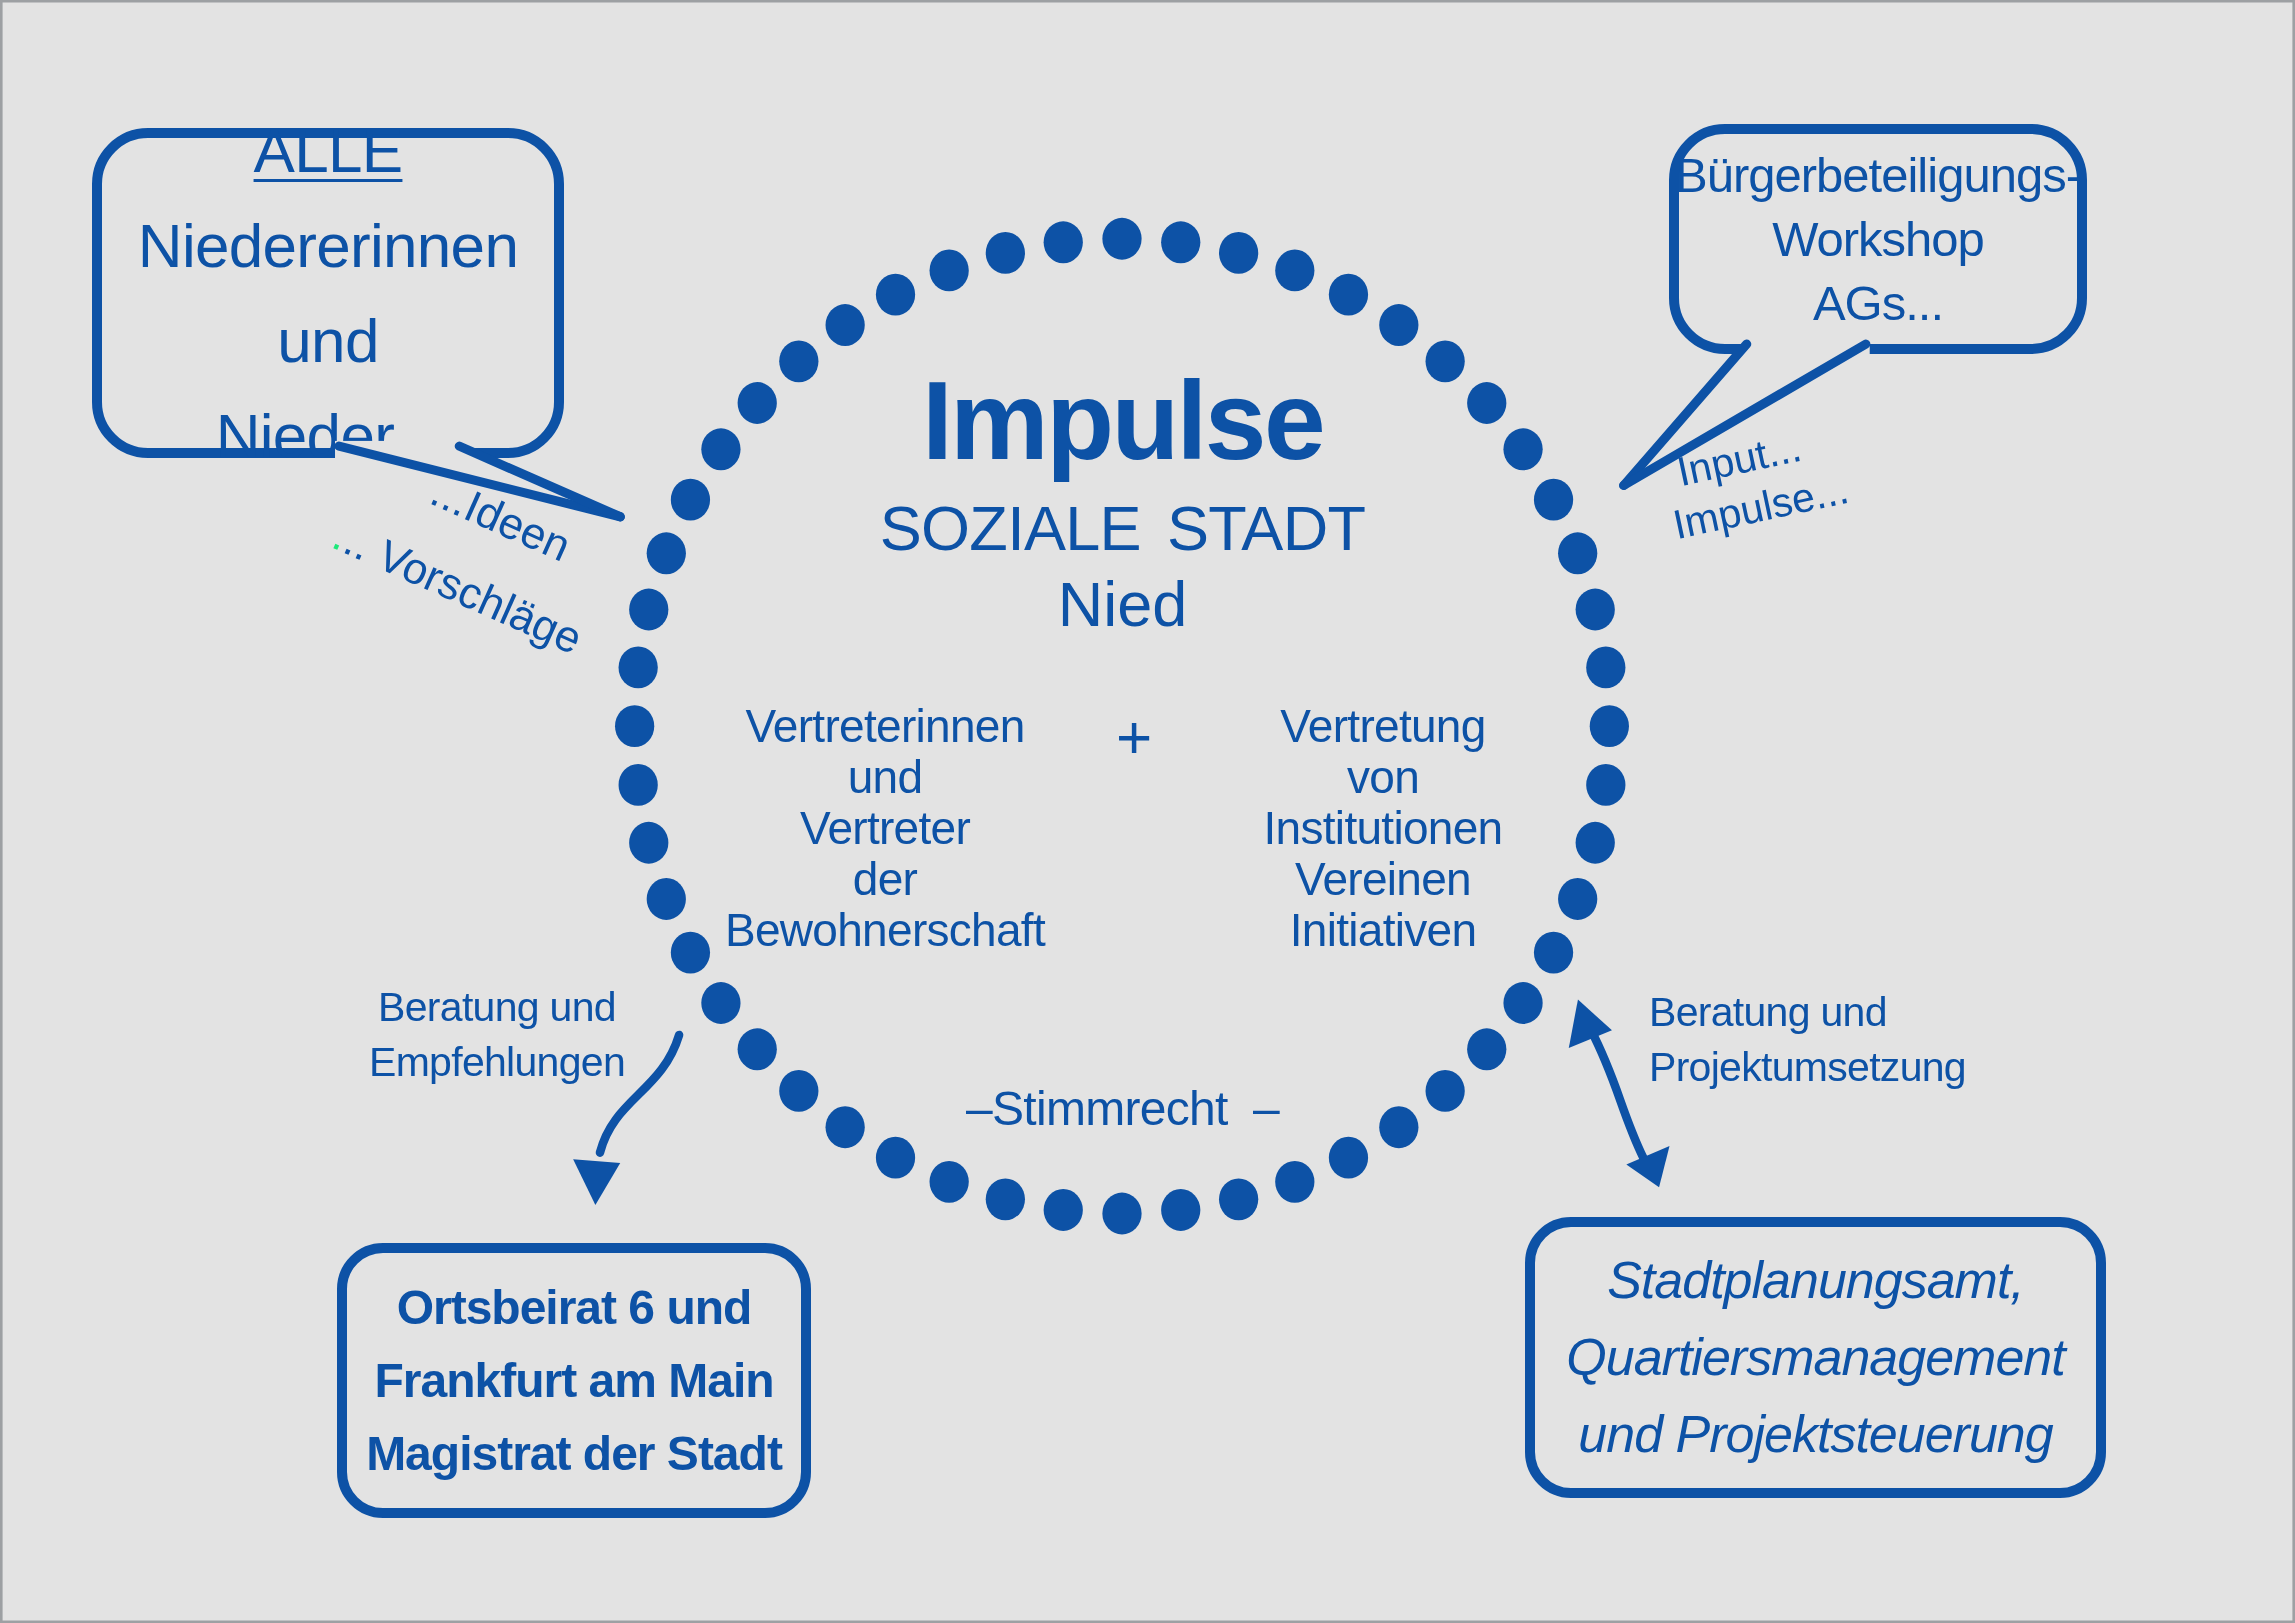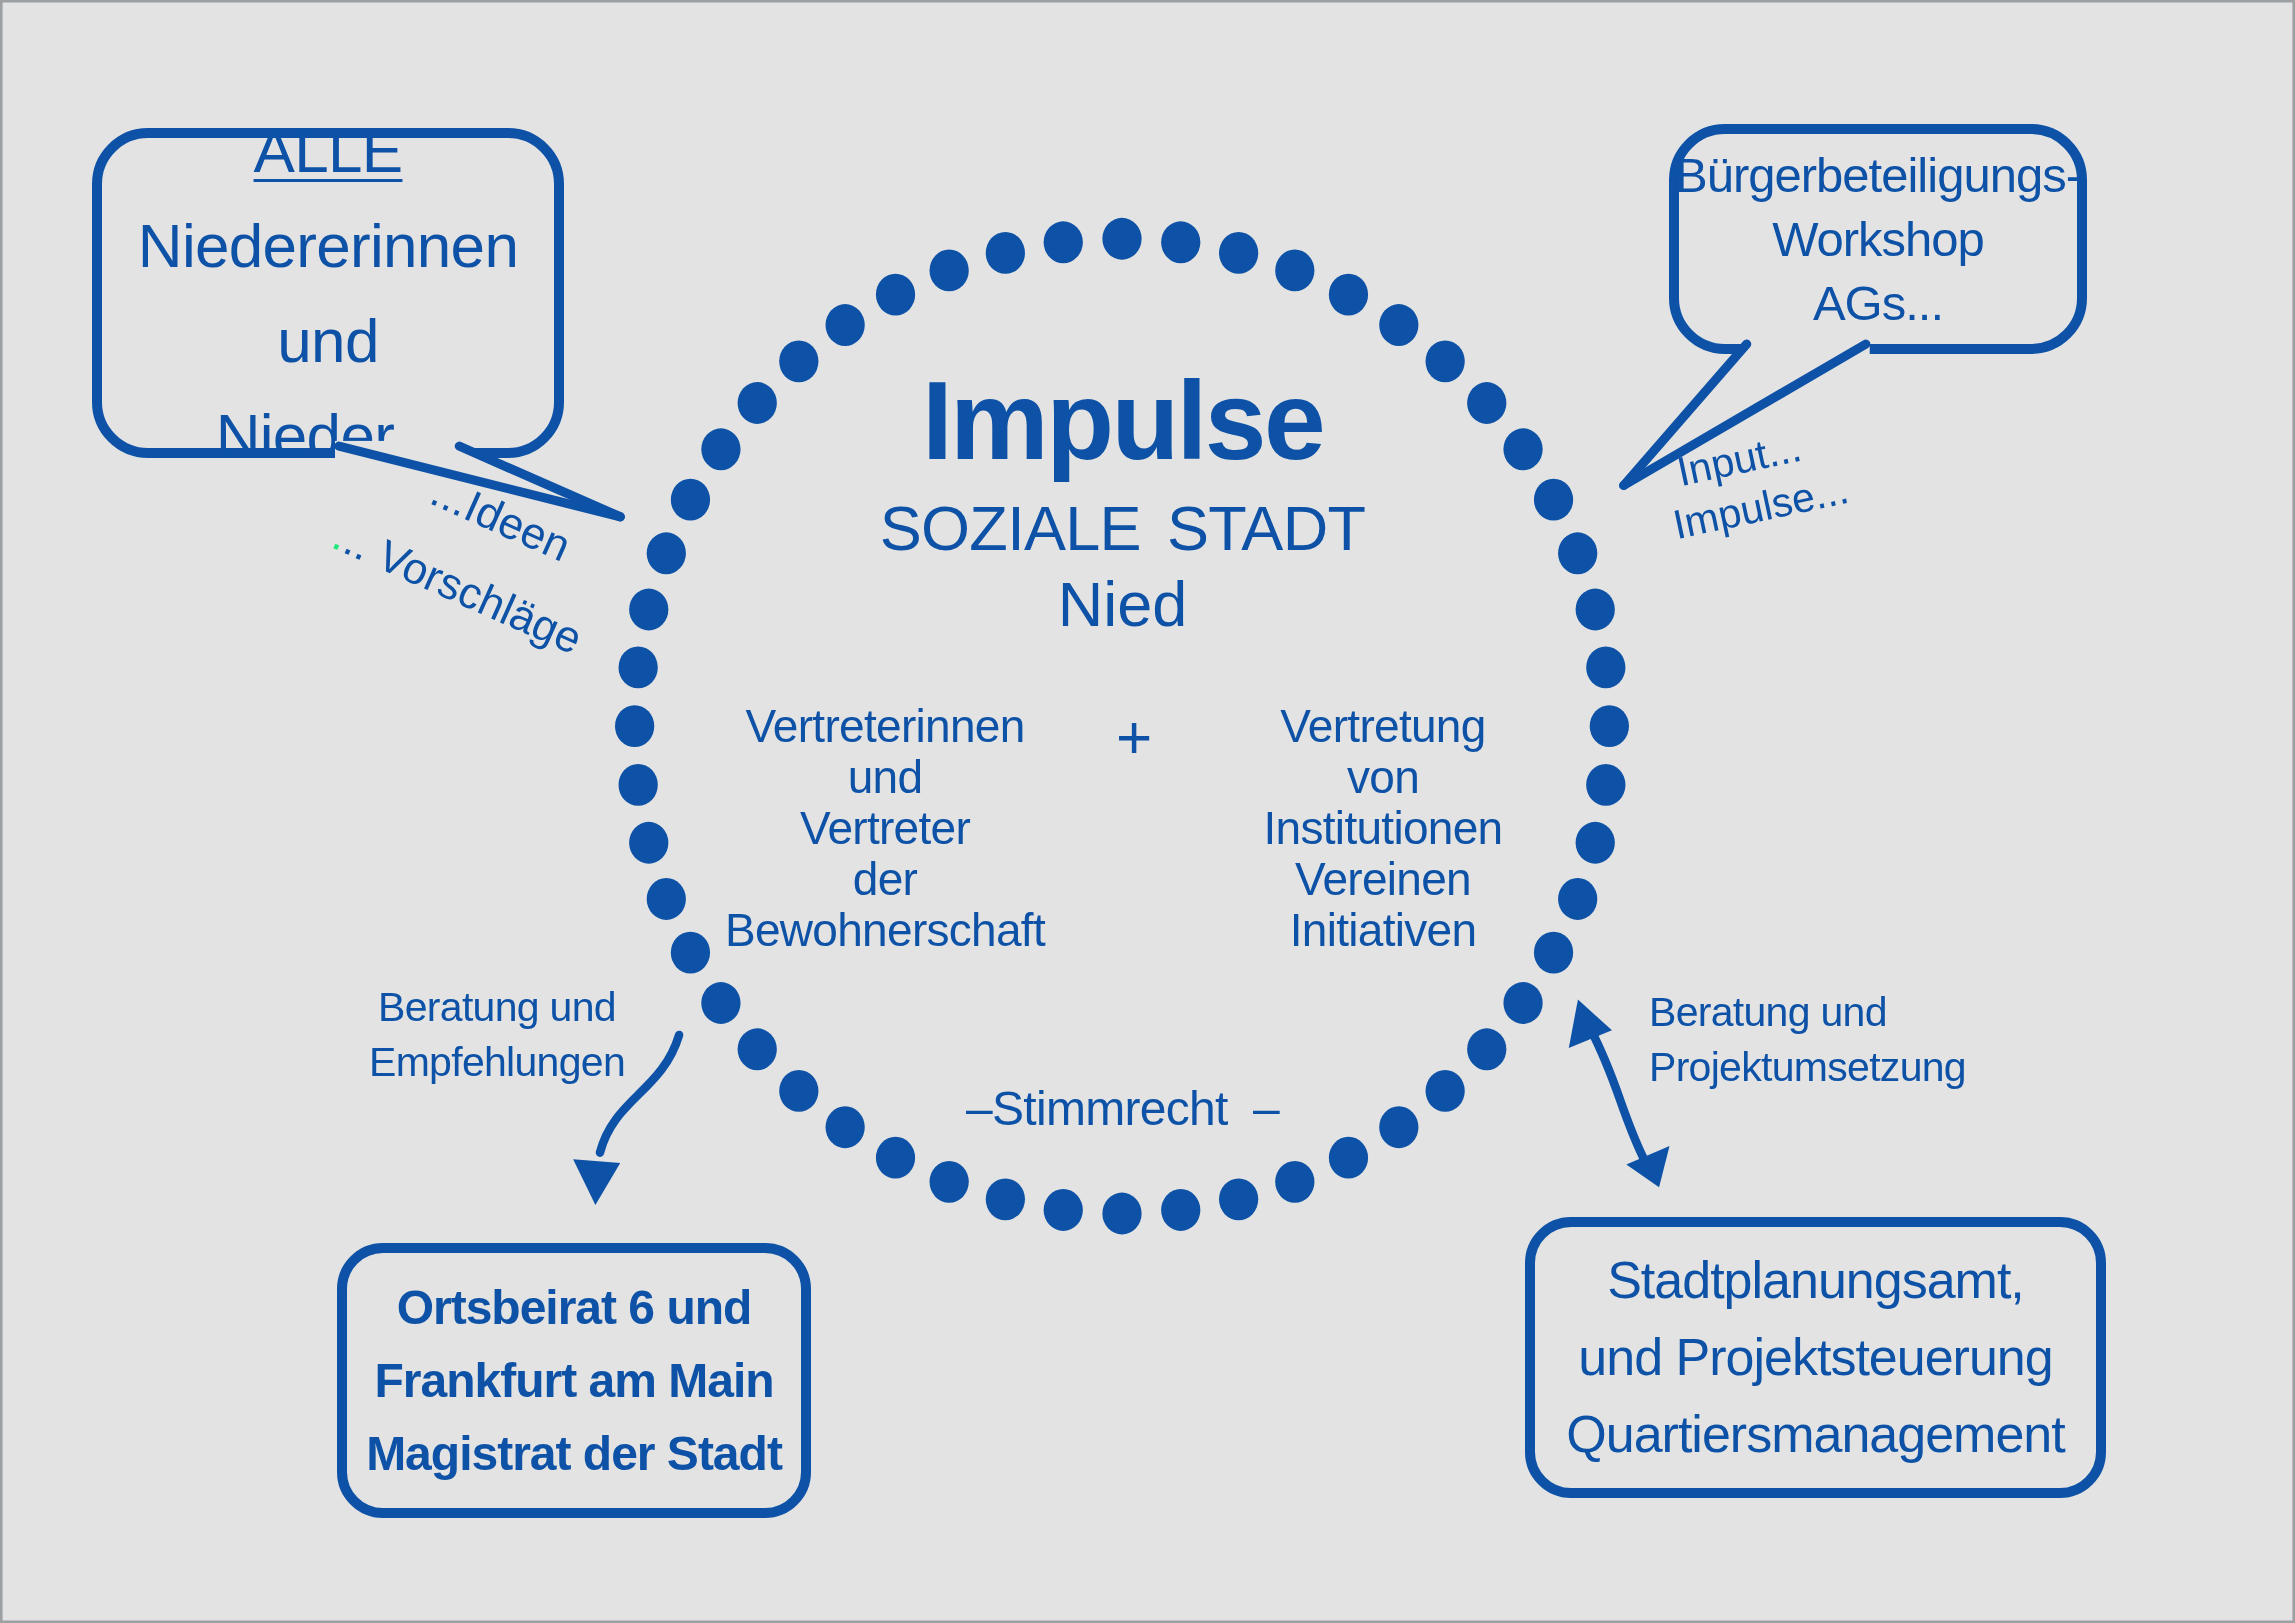--- a/index.html
+++ b/index.html
@@ -29,21 +29,21 @@
     text-align:center;
   }
   .bubble{border-radius:56px;}
   .box{border-radius:46px;}
   .bubble-tl{left:92px;top:128px;width:472px;height:330px;}
   .bubble-tl .line{font-size:62px;line-height:95px;letter-spacing:-0.7px;}
   .bubble-tr{left:1669px;top:124px;width:418px;height:230px;}
   .bubble-tr .line{font-size:49px;line-height:64px;letter-spacing:-1px;}
   .box-bl{left:337px;top:1243px;width:474px;height:275px;font-weight:bold;}
   .box-bl .line{font-size:48px;line-height:73px;letter-spacing:-1px;}
-  .box-br{left:1525px;top:1217px;width:581px;height:281px;}
+  .box-br{left:1525px;top:1217px;width:581px;height:281px;font-style:italic;}
   .box-br .line{font-size:52px;line-height:77px;letter-spacing:-1px;}
   .u{ text-decoration:underline; text-decoration-thickness:3.3px; text-underline-offset:6.5px; }
 
   
   .ctext{position:absolute;left:468px;width:1309px;text-align:center;}
   .title-beirat{top:357px;font-size:111px;font-weight:bold;letter-spacing:-2.6px;}
   .title-soziale{top:492px;font-size:63px;letter-spacing:-0.7px;word-spacing:9.2px;}
   .title-nied{top:568px;font-size:63px;}
   .columns{
     position:absolute;left:702px;top:701px;width:864px;
@@ -142,22 +142,22 @@
   </div>
 
   <div class="box box-bl">
     <div class="line">Ortsbeirat 6 und</div>
     <div class="line">Frankfurt am Main</div>
     <div class="line">Magistrat der Stadt</div>
   </div>
 
   <div class="box box-br">
     <div class="line">Stadtplanungsamt,</div>
+    <div class="line">Quartiersmanagement</div>
     <div class="line">und Projektsteuerung</div>
-    <div class="line">Quartiersmanagement</div>
   </div>
 
   <svg class="layer" viewBox="0 0 3508 2481">
 
     <g>
       <rect x="512" y="674" width="200" height="28" style="fill:var(--bg)"></rect>
       <polygon points="512,690 712,690 948,792" style="fill:var(--bg)"></polygon>
       <path d="M 518,682 L 948,790" style="stroke:var(--accent)" stroke-width="14" stroke-linecap="round" fill="none"></path>
       <path d="M 702,682 L 948,790" style="stroke:var(--accent)" stroke-width="14" stroke-linecap="round" fill="none"></path>
     </g>

